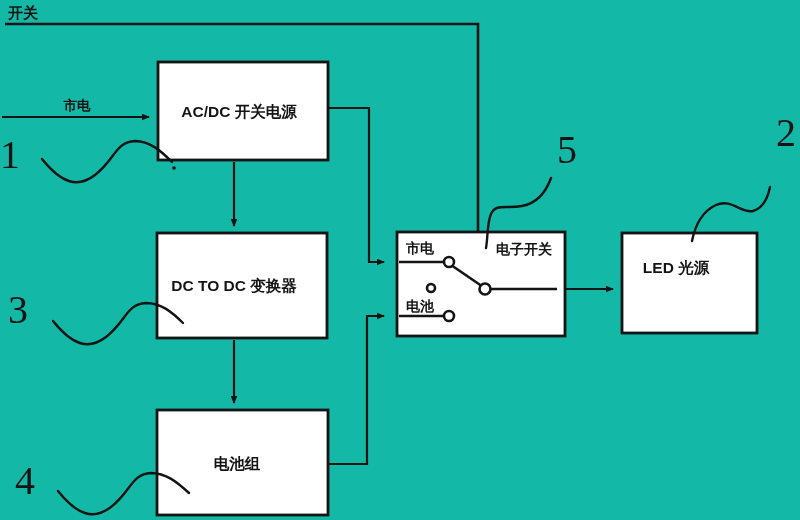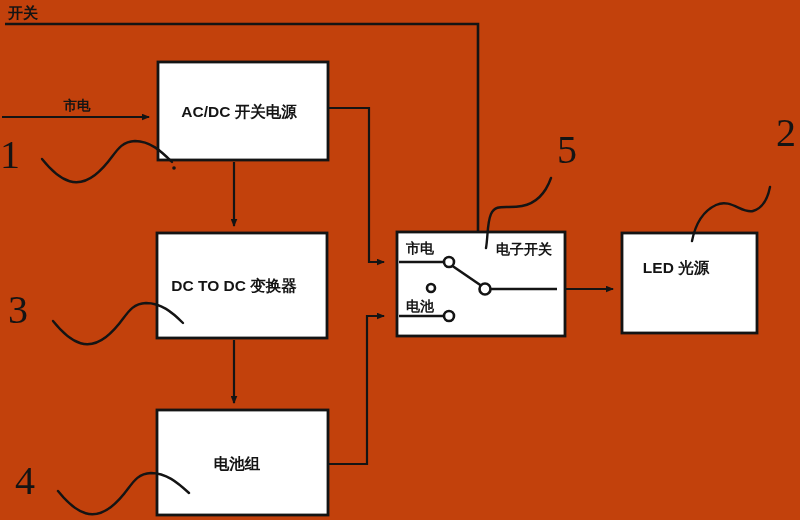--- a/index.html
+++ b/index.html
@@ -1,16 +1,16 @@
 <!DOCTYPE html>
 <html><head>
 <meta charset="utf-8">
 <style>
   html,body{margin:0;padding:0;background:#ffffff;}
-  .page{position:relative;width:800px;height:520px;background:#c2410c;overflow:hidden;}
+  .page{position:relative;width:800px;height:520px;background:#14b8a6;overflow:hidden;}
   svg{display:block;}
   .cn-label{font-family:"Liberation Sans","DejaVu Sans",sans-serif;font-weight:bold;fill:#141414;}
   .callout-num{font-family:"Liberation Serif","DejaVu Serif",serif;font-weight:normal;fill:#141414;}
   .wire{stroke:#141414;stroke-width:2.2;fill:none;}
   .wire-thick{stroke:#141414;stroke-width:2.6;fill:none;}
   .box{fill:#ffffff;stroke:#141414;stroke-width:2.8;}
   .leader{stroke:#141414;stroke-width:2.4;fill:none;stroke-linecap:round;}
   .terminal{fill:#ffffff;stroke:#141414;stroke-width:2.6;}
 </style>
 </head>

